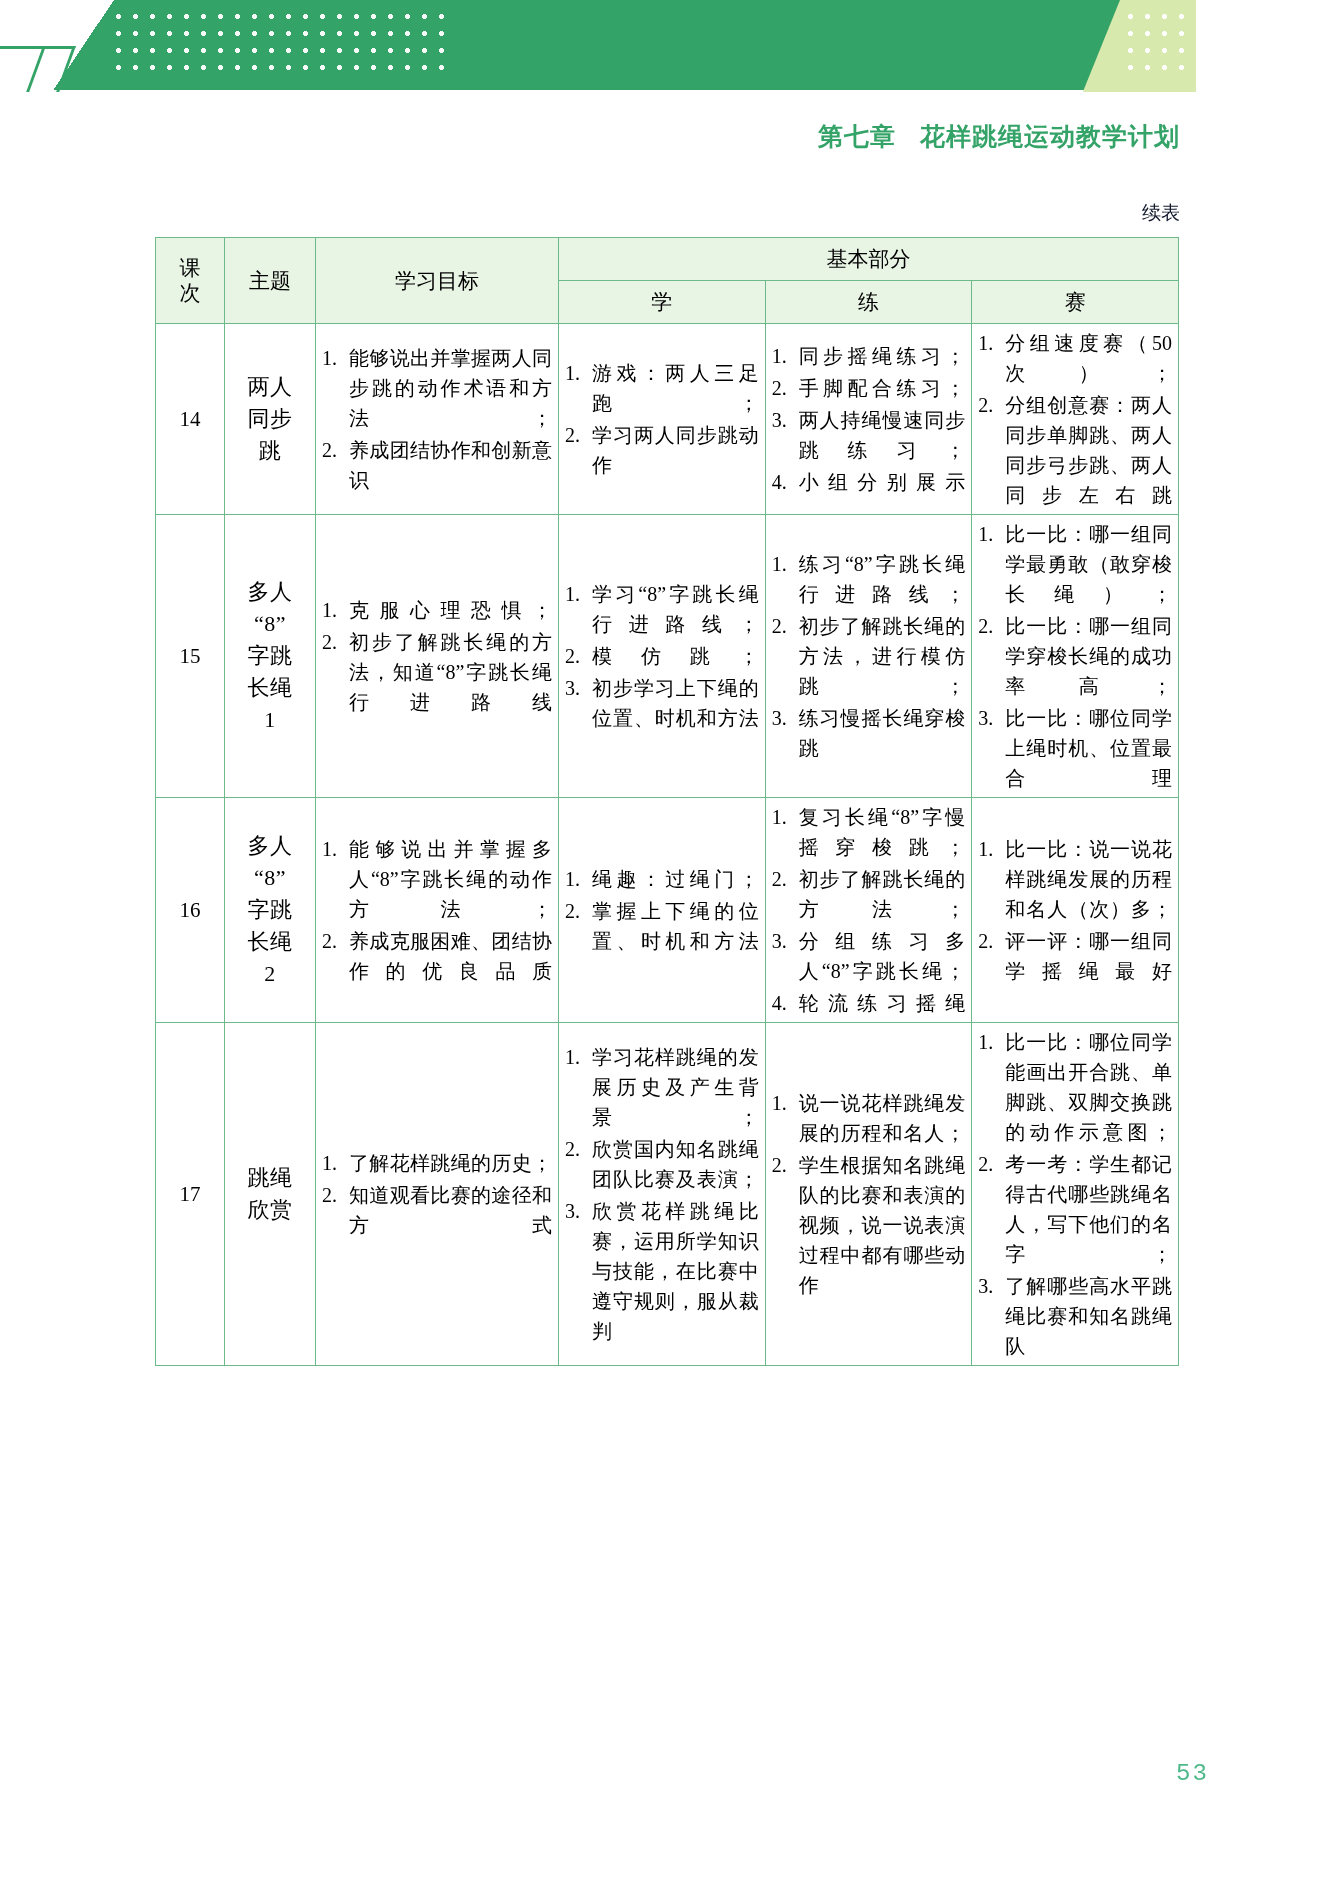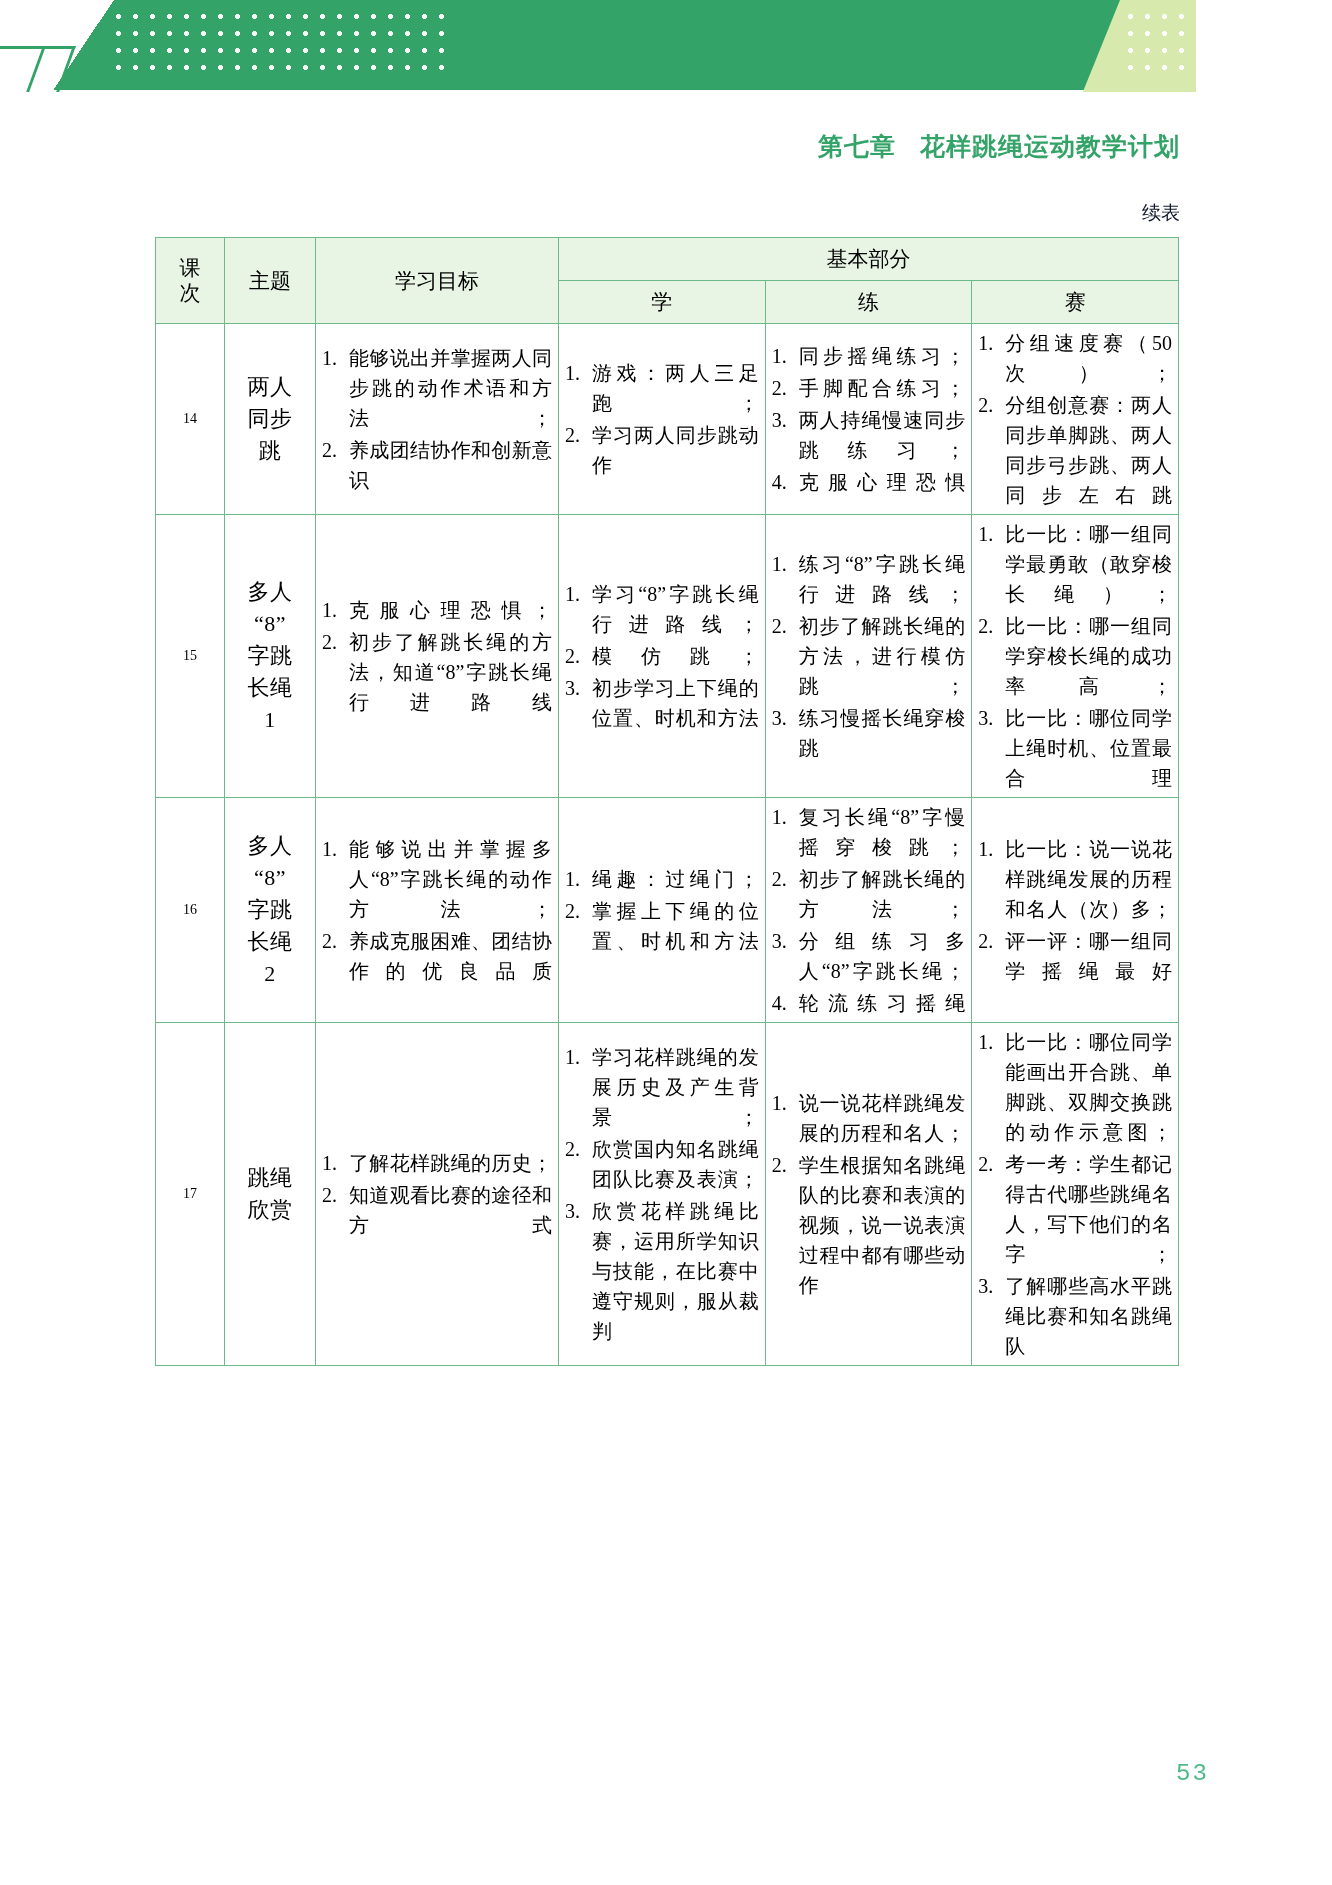--- a/index.html
+++ b/index.html
@@ -103,21 +103,21 @@
     left: 1122px;
     width: 150px;
     height: 74px;
     background-image: radial-gradient(#ffffff 2.6px, transparent 2.7px);
     background-size: 17px 17px;
   }
 
   
   .chapter-title {
     position: absolute;
-    top: 130px;
+    top: 120px;
     left: 0;
     width: 1180px;
     text-align: right;
     color: #34a368;
     font-size: 25px;
     font-weight: bold;
     letter-spacing: 1px;
     font-family: "Liberation Sans", sans-serif;
   }
   .chapter-no {
@@ -165,21 +165,21 @@
     line-height: 1.15;
   }
   .th-zhuti { width: 78px; }
   .th-mubiao { width: 230px; margin-top: 16px; }
   .th-xue { width: 132px; }
   .th-lian { width: 182px; }
   .th-sai { width: 206px; }
 
   td.c-num {
     text-align: center;
-    font-size: 14px;
+    font-size: 21px;
   }
   td.c-topic {
     text-align: center;
     font-size: 22px;
     line-height: 1.45;
     letter-spacing: 0.5px;
   }
   td.c-cell {
     font-size: 20px;
     line-height: 1.5;
@@ -276,21 +276,21 @@
         <ol class="numlist">
           <li><span class="mark">1.</span><span>游戏：两人三足跑；</span></li>
           <li><span class="mark">2.</span><span>学习两人同步跳动作</span></li>
         </ol>
       </td>
       <td class="c-cell">
         <ol class="numlist">
           <li><span class="mark">1.</span><span>同步摇绳练习；</span></li>
           <li><span class="mark">2.</span><span>手脚配合练习；</span></li>
           <li><span class="mark">3.</span><span>两人持绳慢速同步跳练习；</span></li>
-          <li><span class="mark">4.</span><span>克服心理恐惧</span></li>
+          <li><span class="mark">4.</span><span>小组分别展示</span></li>
         </ol>
       </td>
       <td class="c-cell">
         <ol class="numlist">
           <li><span class="mark">1.</span><span>分组速度赛（50次）；</span></li>
           <li><span class="mark">2.</span><span>分组创意赛：两人同步单脚跳、两人同步弓步跳、两人同步左右跳</span></li>
         </ol>
       </td>
     </tr>
 

